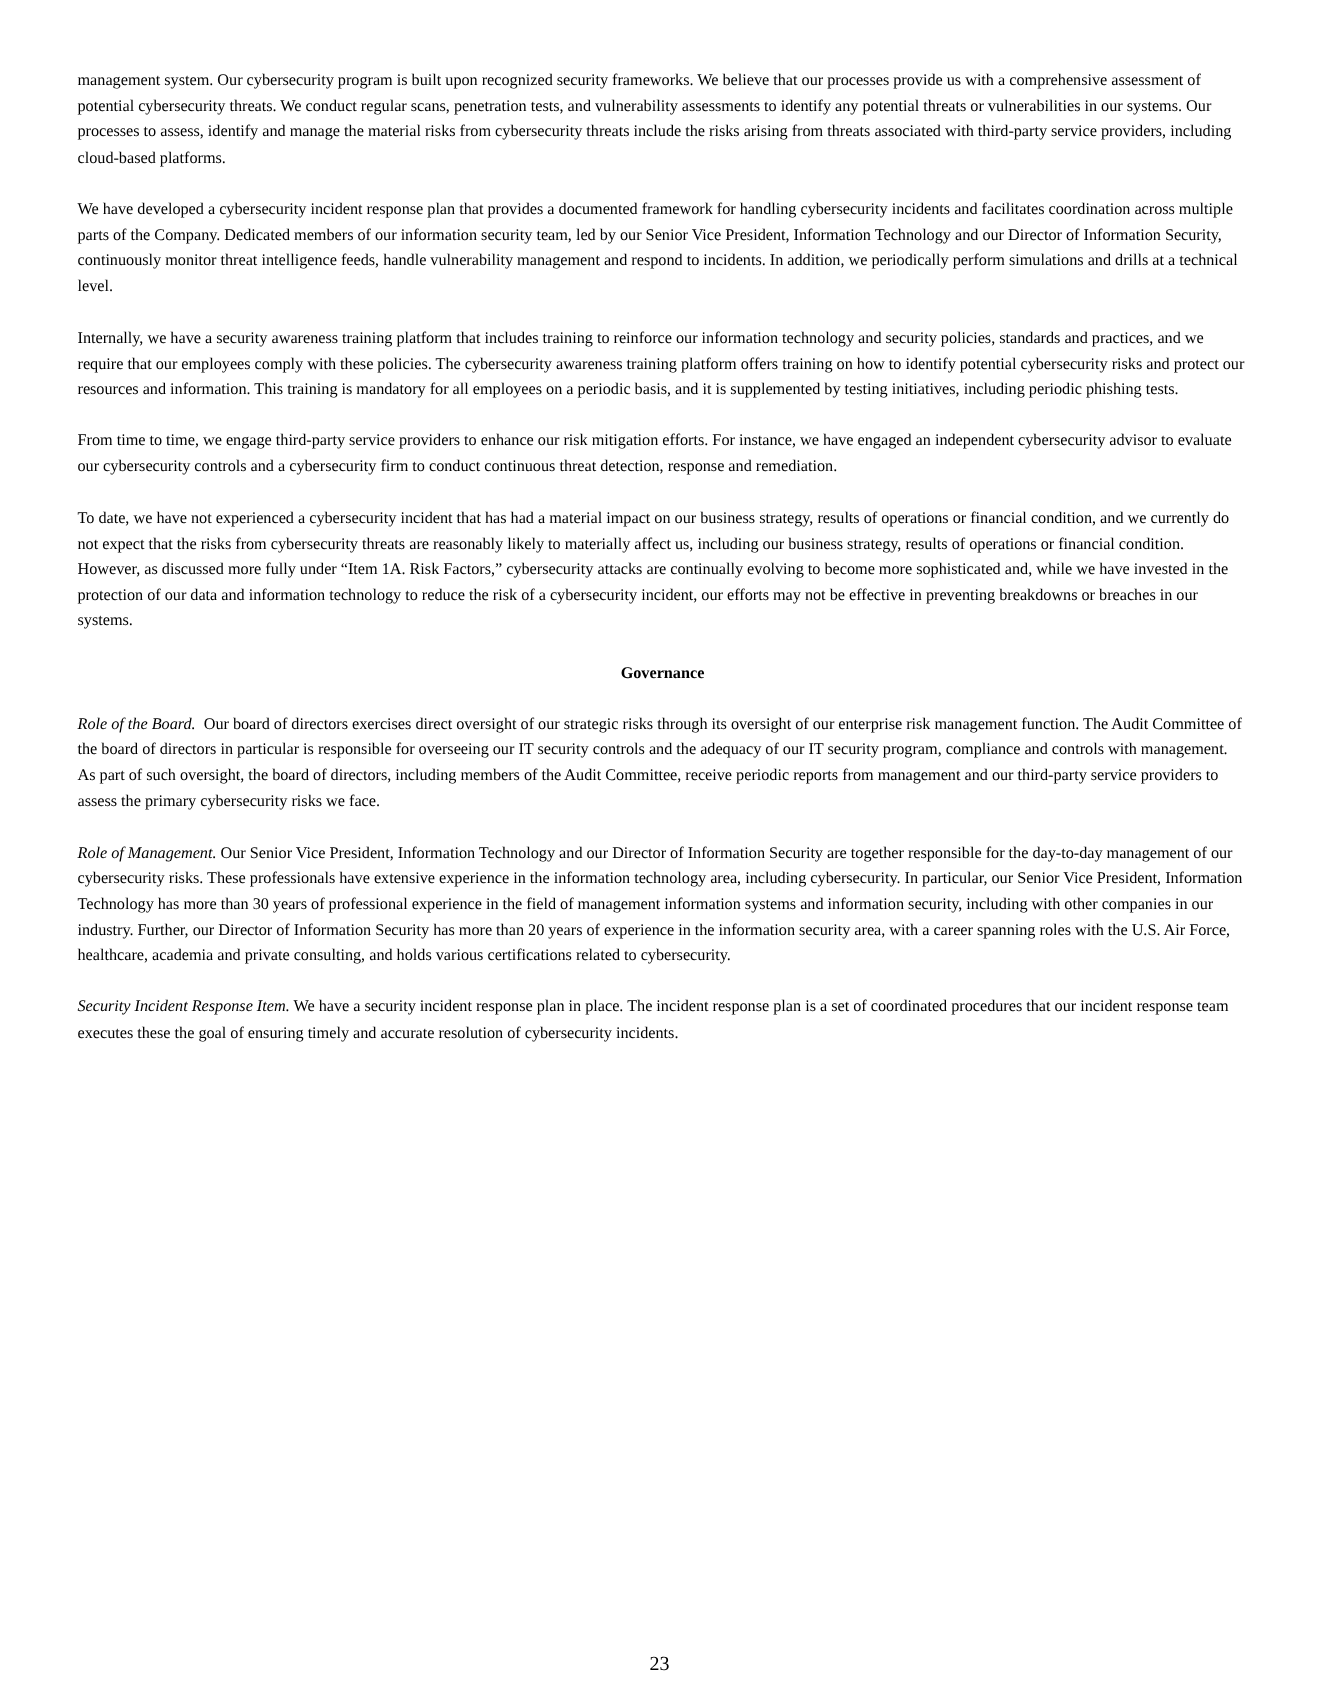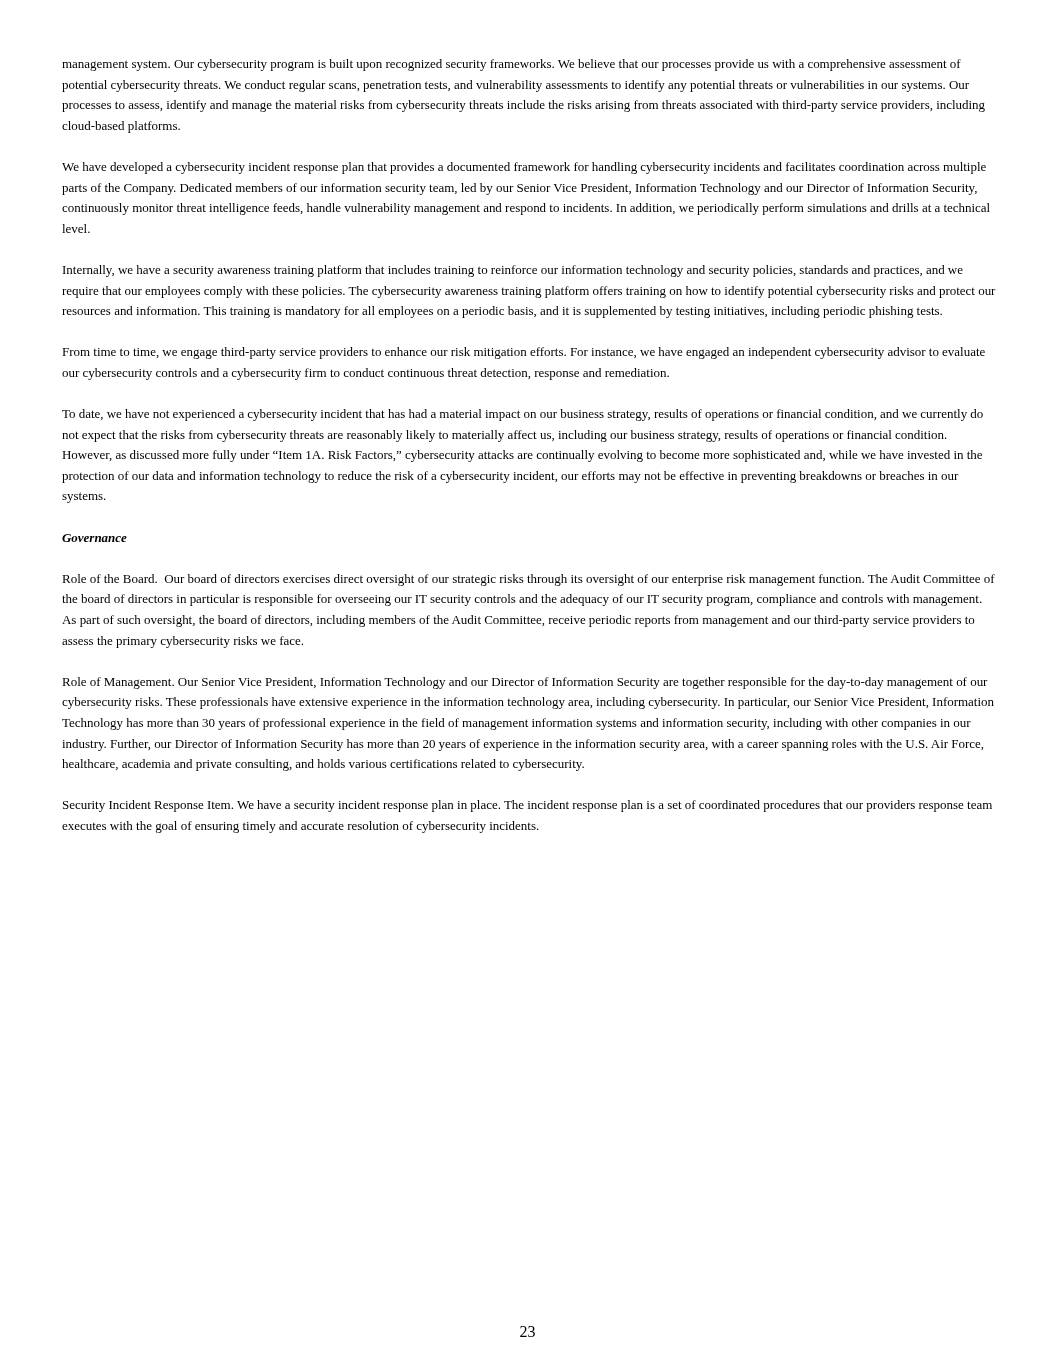--- a/index.html
+++ b/index.html
@@ -22,23 +22,24 @@
       width: 936px;
     }
     p {
       margin: 0 0 20.6px 0;
       font-size: 13px;
       line-height: 20.6px;
       letter-spacing: -0.02px;
     }
     .heading {
       font-weight: bold;
-      font-style: italic;
+      text-align: center;
     }
     .lead {
+      font-style: italic;
     }
     .page-number {
       position: absolute;
       left: 0;
       width: 1055px;
       top: 1322px;
       text-align: center;
       font-size: 16px;
       line-height: 20px;
     }
@@ -52,16 +53,16 @@
   <p>Internally, we have a security awareness training platform that includes training to reinforce our information technology and security policies, standards and practices, and we require that our employees comply with these policies. The cybersecurity awareness training platform offers training on how to identify potential cybersecurity risks and protect our resources and information. This training is mandatory for all employees on a periodic basis, and it is supplemented by testing initiatives, including periodic phishing tests.</p>
   <p>From time to time, we engage third-party service providers to enhance our risk mitigation efforts. For instance, we have engaged an independent cybersecurity advisor to evaluate our cybersecurity controls and a cybersecurity firm to conduct continuous threat detection, response and remediation.</p>
   <p>To date, we have not experienced a cybersecurity incident that has had a material impact on our business strategy, results of operations or financial condition, and we currently do not expect that the risks from cybersecurity threats are reasonably likely to materially affect us, including our business strategy, results of operations or financial condition. However, as discussed more fully under “Item 1A. Risk Factors,” cybersecurity attacks are continually evolving to become more sophisticated and, while we have invested in the protection of our data and information technology to reduce the risk of a cybersecurity incident, our efforts may not be effective in preventing breakdowns or breaches in our systems.</p>
 
   <p class="heading">Governance</p>
 
   <p><span class="lead">Role of the Board.</span><span style="white-space: pre-wrap;">  Our board of directors exercises direct oversight of our strategic risks through its oversight of our enterprise risk management function. The Audit Committee of the board of directors in particular is responsible for overseeing our IT security controls and the adequacy of our IT security program, compliance and controls with management. As part of such oversight, the board of directors, including members of the Audit Committee, receive periodic reports from management and our third-party service providers to assess the primary cybersecurity risks we face.</span></p>
 
   <p><span class="lead">Role of Management.</span><span> Our Senior Vice President, Information Technology and our Director of Information Security are together responsible for the day-to-day management of our cybersecurity risks. These professionals have extensive experience in the information technology area, including cybersecurity. In particular, our Senior Vice President, Information Technology has more than 30 years of professional experience in the field of management information systems and information security, including with other companies in our industry. Further, our Director of Information Security has more than 20 years of experience in the information security area, with a career spanning roles with the U.S. Air Force, healthcare, academia and private consulting, and holds various certifications related to cybersecurity.</span></p>
 
-  <p><span class="lead">Security Incident Response Item.</span><span> We have a security incident response plan in place. The incident response plan is a set of coordinated procedures that our providers response team executes with the goal of ensuring timely and accurate resolution of cybersecurity incidents.</span></p>
+  <p><span class="lead">Security Incident Response Item.</span><span> We have a security incident response plan in place. The incident response plan is a set of coordinated procedures that our incident response team executes these the goal of ensuring timely and accurate resolution of cybersecurity incidents.</span></p>
 </div>
 
 <div class="page-number">23</div>
 
 </body></html>

